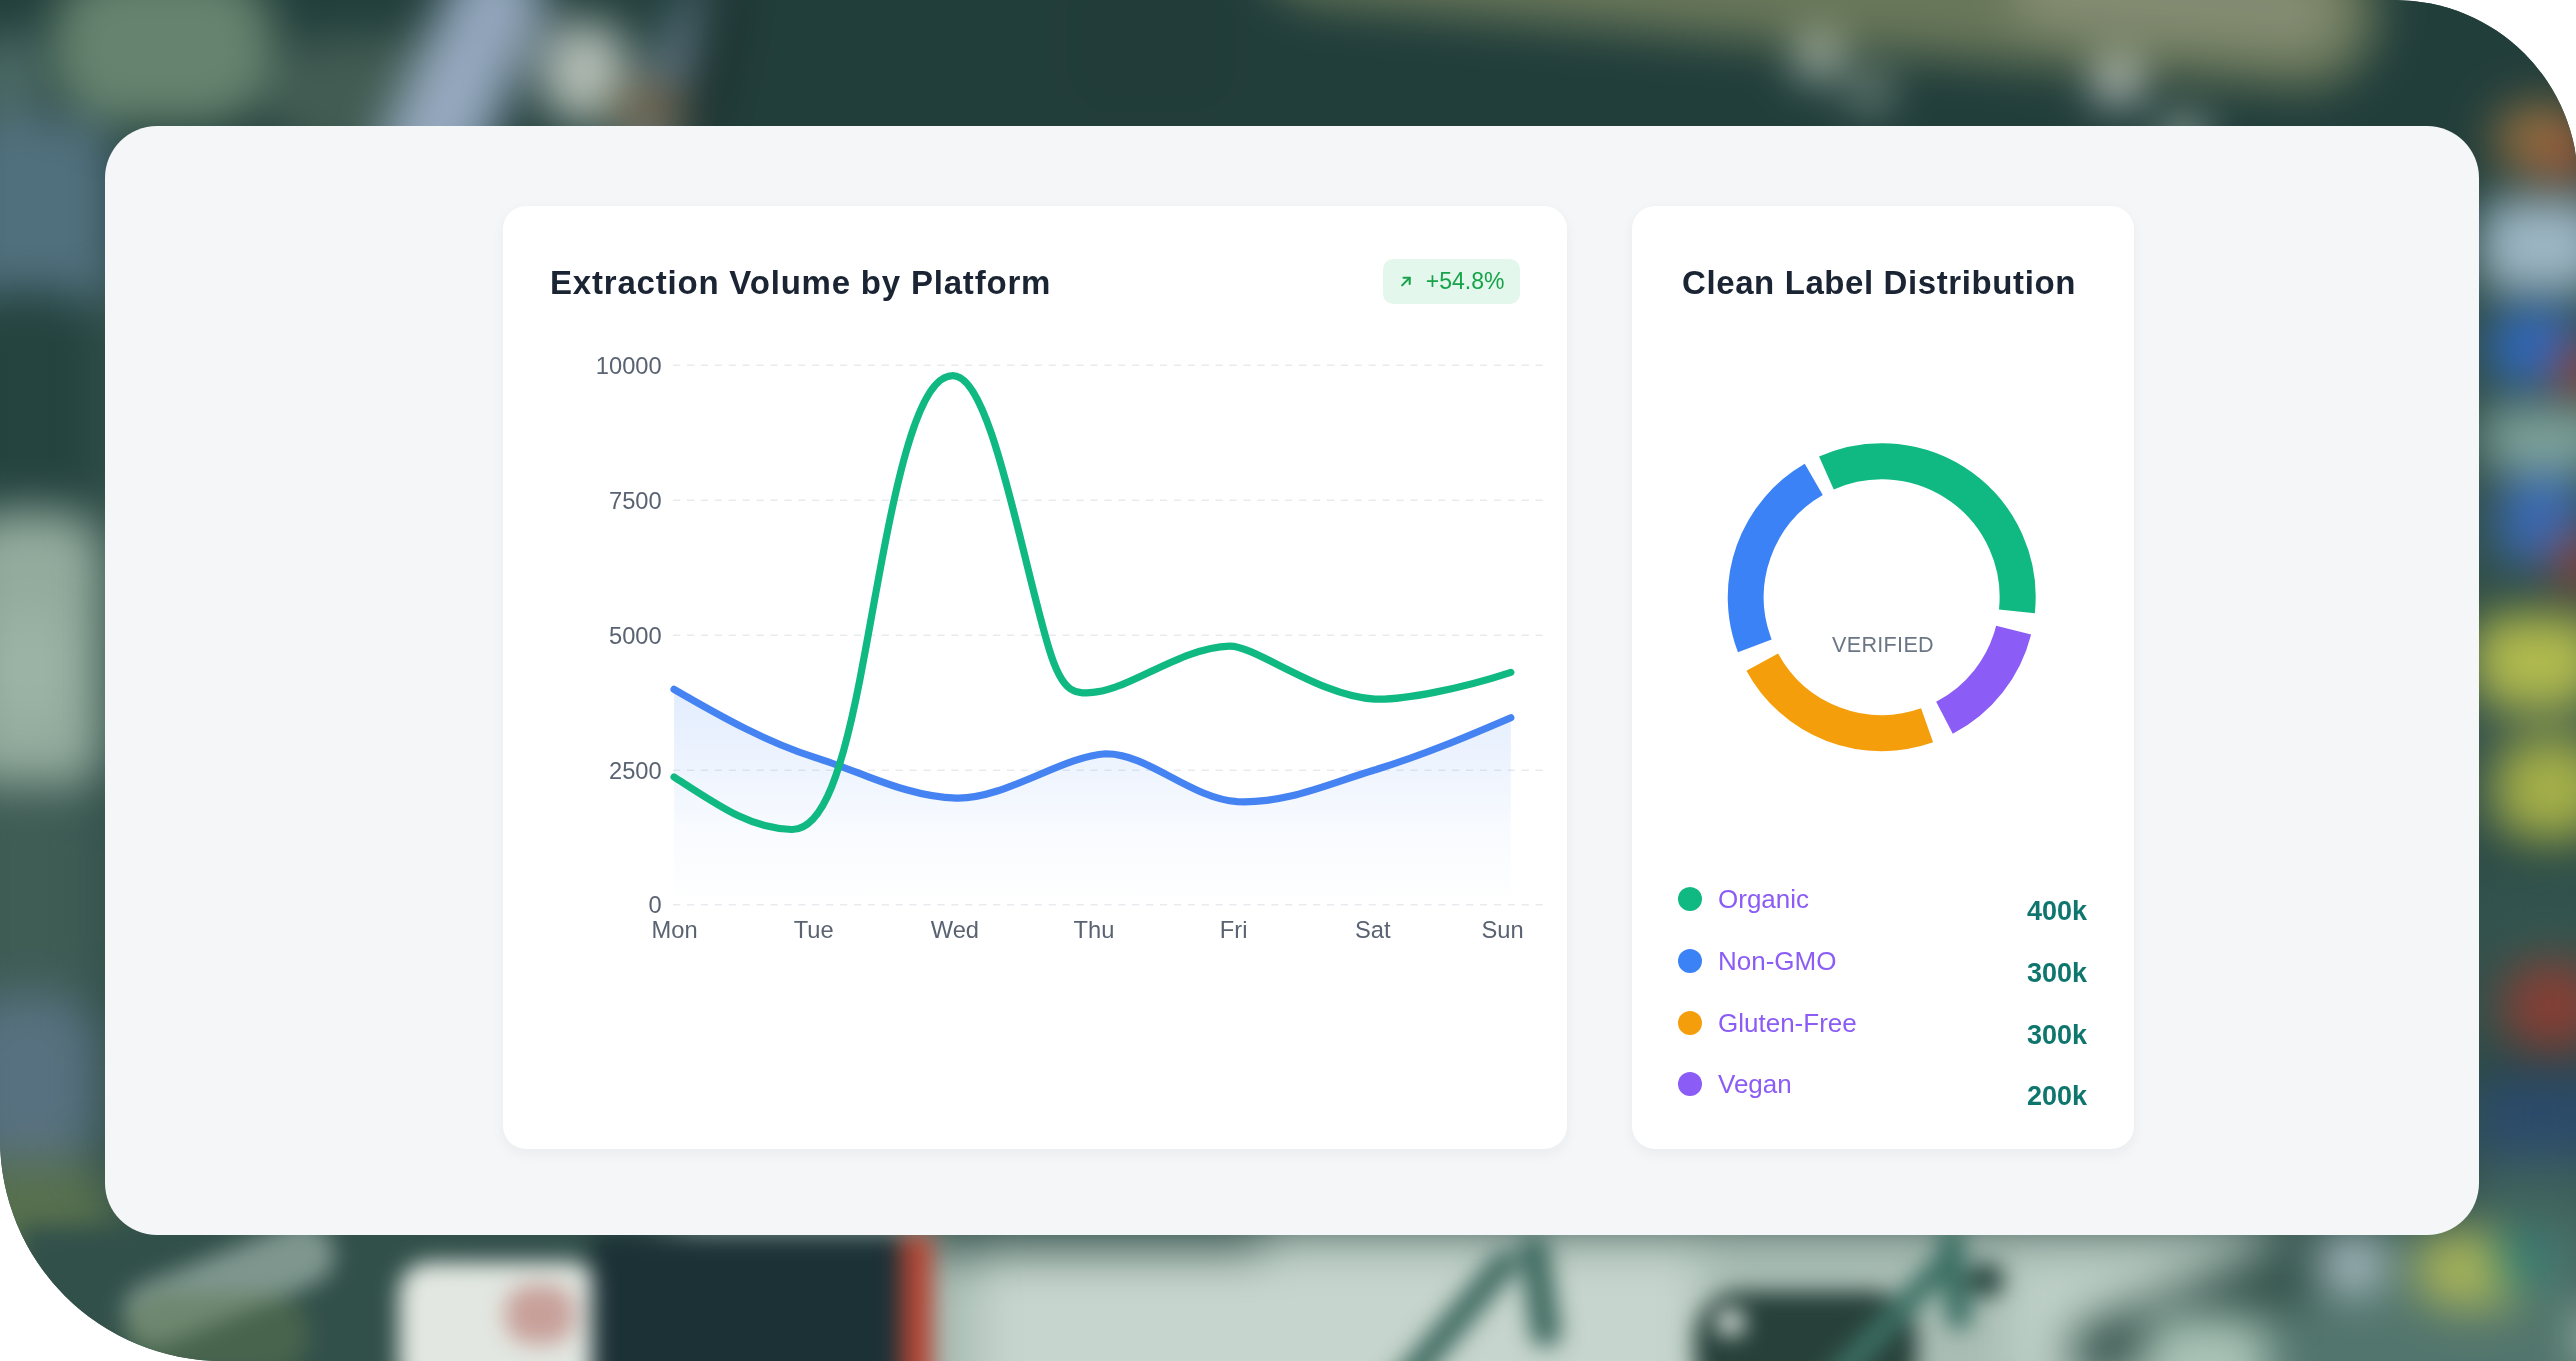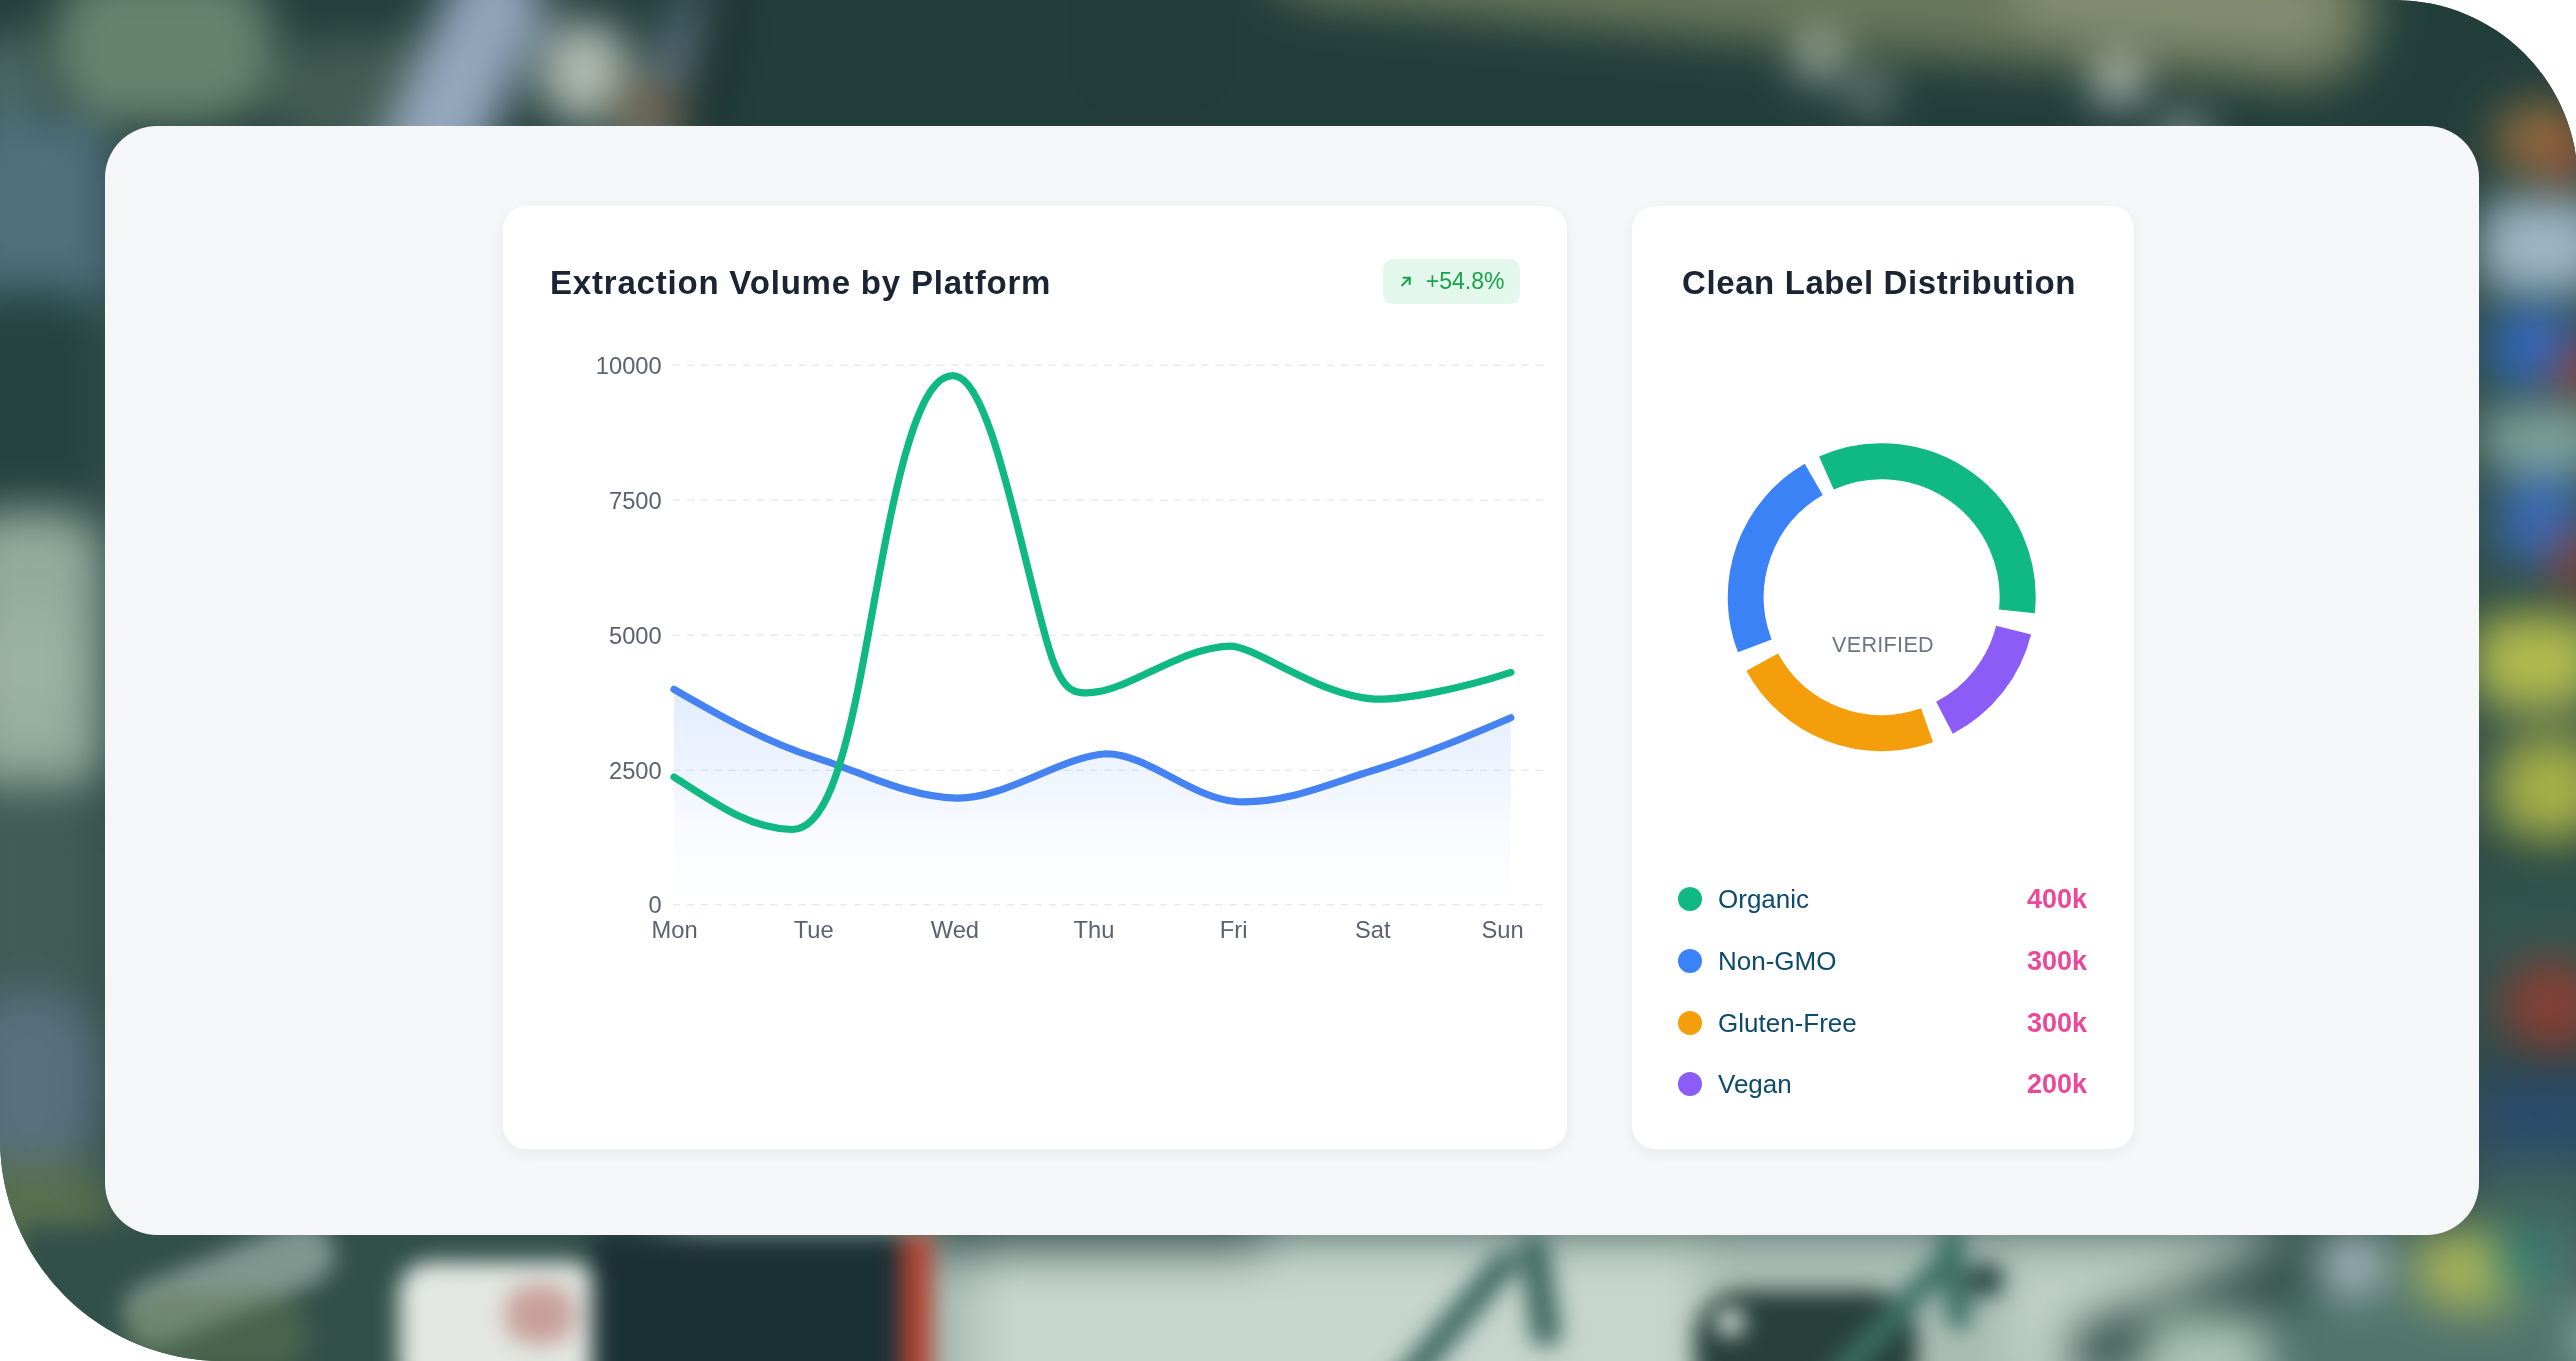--- a/index.html
+++ b/index.html
@@ -31,22 +31,22 @@
     padding:0 15.5px; font-size:23px; color:#16a34a; font-weight:normal; }
   .badge svg { margin-right:11.3px; }
 
   .donut-num { position:absolute; width:100%; text-align:center; font-weight:bold;
     font-size:50px; color:#1a2433; line-height:1; letter-spacing:-1.5px; }
   .donut-sub { position:absolute; width:100%; text-align:center;
     font-size:21.6px; color:#6b7684; letter-spacing:0.3px; line-height:1; }
 
   .lrow { position:absolute; left:46px; right:47px; height:31px; }
   .ldot { position:absolute; left:0; top:3.1px; width:24px; height:24px; border-radius:50%; }
-  .llab { position:absolute; left:40px; top:0; font-size:26px; color:#0c4a6e; }
-  .lval { position:absolute; right:0; top:0; font-size:27px; font-weight:bold; color:#ec4899; }
+  .llab { position:absolute; left:40px; top:0; font-size:26px; color:#8b5cf6; }
+  .lval { position:absolute; right:0; top:12px; font-size:27px; font-weight:bold; color:#0f766e; }
 </style>
 </head>
 <body>
 
 <div class="photo" id="photo">
  <div class="bw">
 
   <div class="b" style="left:-77px;top:-77px;width:2782px;height:350px;background:#223e3b;"></div>
 
   <div class="b" style="left:1252px;top:-103px;width:1128px;height:149px;background:#687659;transform:rotate(5deg);border-radius:77px;"></div>

